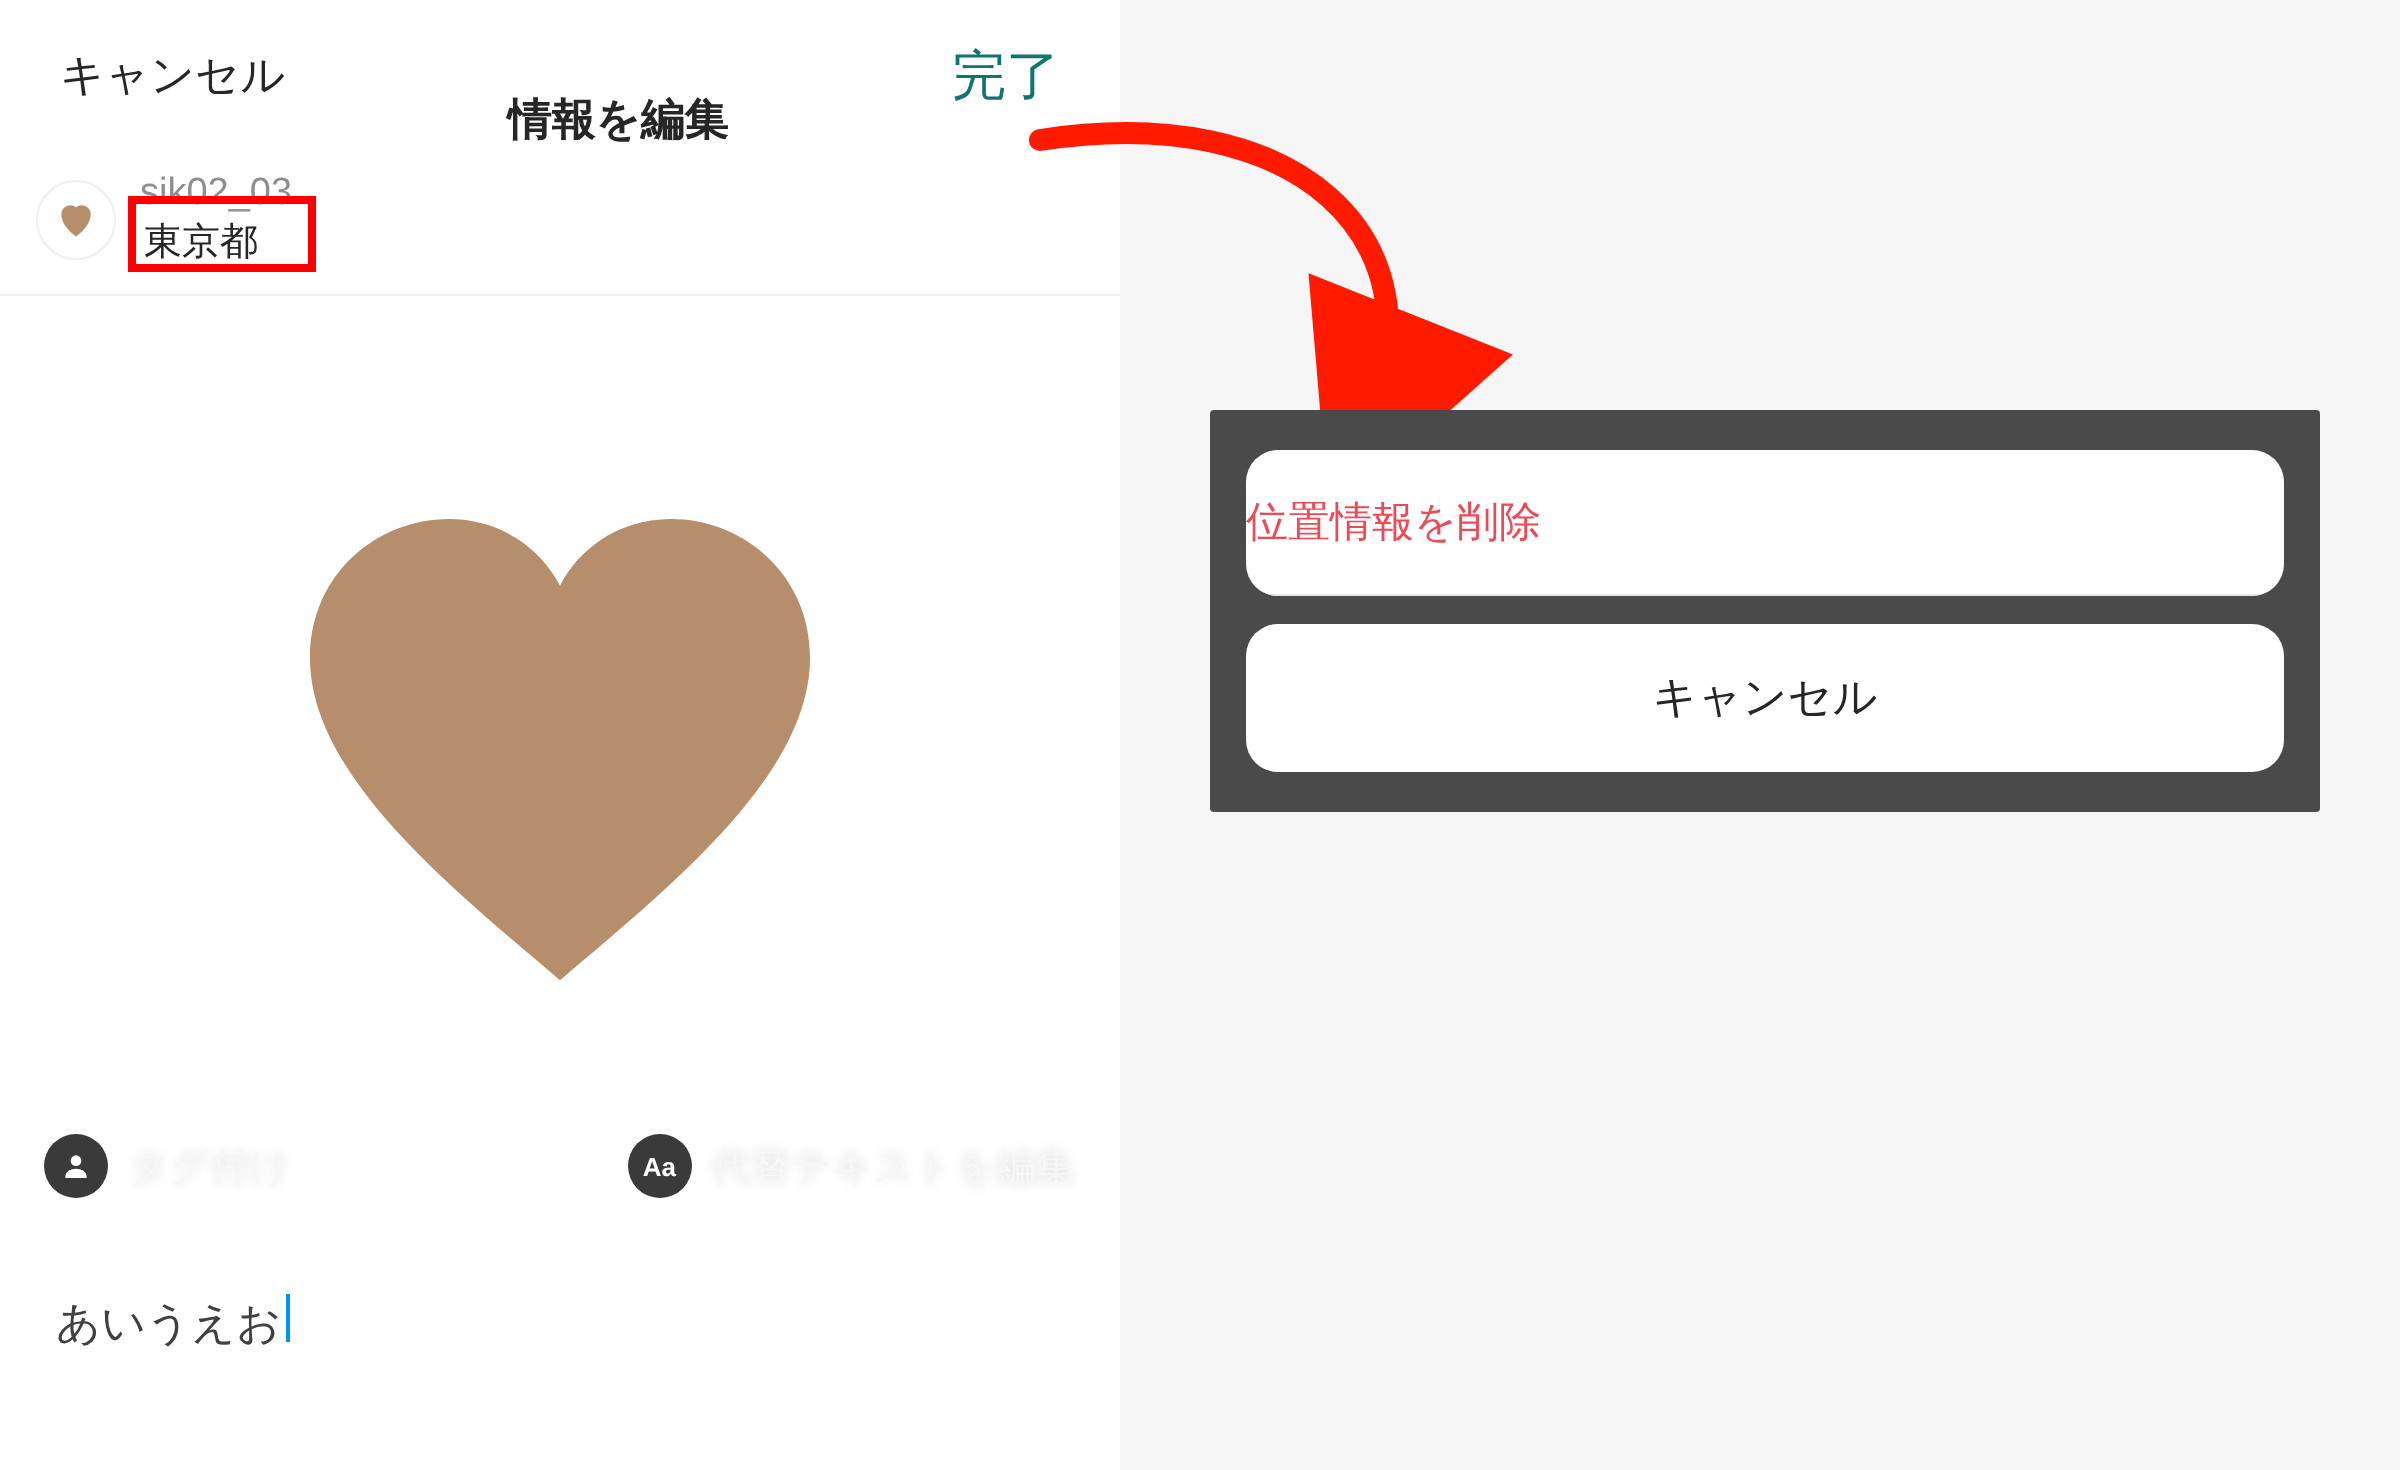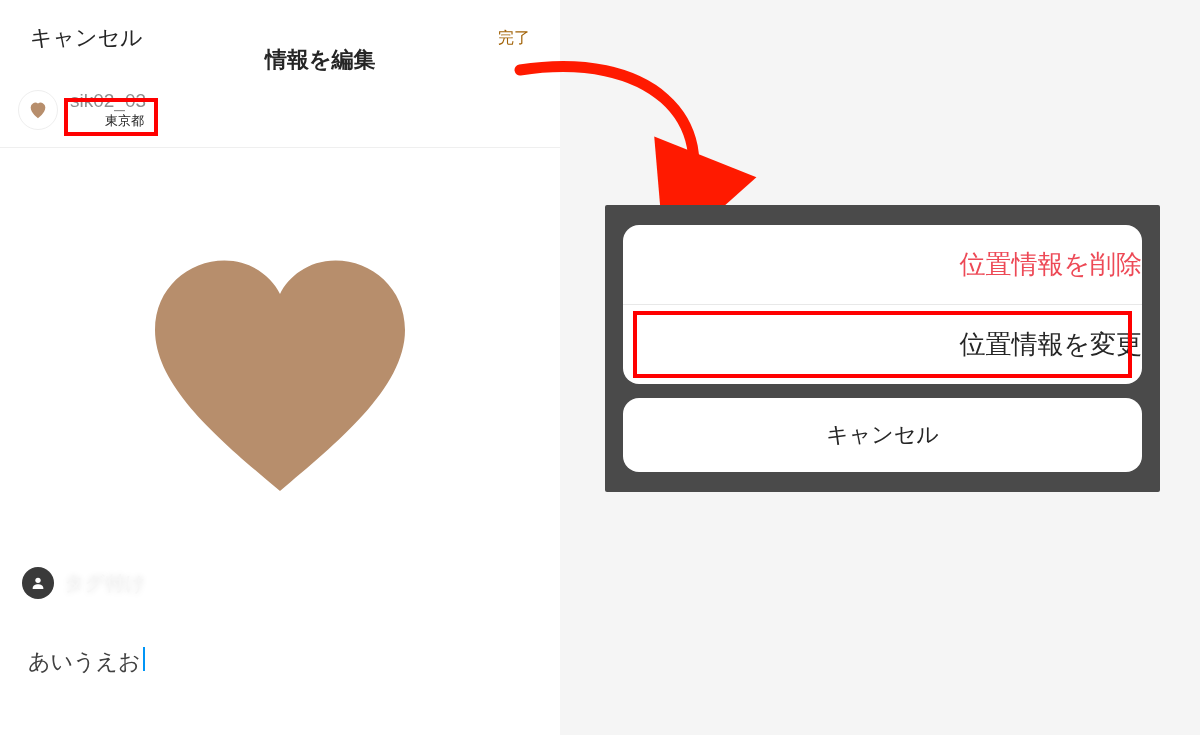--- a/index.html
+++ b/index.html
@@ -36,22 +36,22 @@
       color: #262626;
       font-weight: 400;
     }
     .nav-title {
       font-size: 22px;
       color: #262626;
       font-weight: 700;
       margin-top: 43px;
     }
     .nav-done {
-      font-size: 16px;
-      color: #a16207;
+      font-size: 27px;
+      color: #0f766e;
       font-weight: 400;
     }
 
     .user-row {
       display: flex;
       align-items: center;
       padding: 2px 18px 6px 18px;
       border-bottom: 1px solid #efefef;
       position: relative;
       height: 72px;
@@ -71,24 +71,23 @@
     .username-loc {
       display: flex;
       flex-direction: column;
       line-height: 1.3;
     }
     .username {
       font-size: 19px;
       color: #8e8e8e;
     }
     .location-text {
-      font-size: 13px;
+      font-size: 19px;
       color: #262626;
       padding: 0 2px;
-      text-align: right;
     }
     .location-highlight {
       position: absolute;
       border: 4px solid #ff0000;
       left: 64px;
       top: 22px;
       width: 94px;
       height: 38px;
       pointer-events: none;
     }
@@ -168,23 +167,23 @@
       background: #4a4a4a;
       padding: 20px 18px 20px 18px;
       border-radius: 2px;
     }
     .sheet-group {
       background: #fff;
       border-radius: 16px;
       overflow: hidden;
     }
     .sheet-item {
-      text-align: right;
+      text-align: left;
       padding: 22px 0;
-      font-size: 26px;
+      font-size: 21px;
     }
     .sheet-item.destructive {
       color: #ed4956;
     }
     .sheet-item.normal {
       color: #262626;
       position: relative;
     }
     .sheet-divider {
       height: 1px;
@@ -253,20 +252,24 @@
     <div class="overlay-actions">
       <div class="overlay-btn">
         <div class="overlay-icon">
           <svg viewBox="0 0 24 24" width="16" height="16" fill="#fff">
             <circle cx="12" cy="8" r="4"></circle>
             <path d="M4 20c0-4 4-6 8-6s8 2 8 6v1H4z"></path>
           </svg>
         </div>
         <span class="overlay-label">タグ付け</span>
       </div>
+      <div class="overlay-btn">
+        <div class="overlay-icon">Aa</div>
+        <span class="overlay-label">代替テキストを編集</span>
+      </div>
     </div>
   </div>
 
   <div class="caption-area">
     <span class="caption-text">あいうえお</span>
       <span class="cursor"></span>
   </div>
 
 </div>
 
@@ -276,19 +279,15 @@
       <path d="M1 1 L11 6 L1 11 Z" fill="#ff1a00"></path>
     </marker>
   </defs>
   <path d="M 40 10 C 170 -10 240 60 205 148" stroke="#ff1a00" stroke-width="11" fill="none" marker-end="url(#arrowhead)" stroke-linecap="round"></path>
 </svg>
 
 <div class="sheet-container">
   <div class="sheet-group">
     <div class="sheet-item destructive">位置情報を削除</div>
     <div class="sheet-divider"></div>
-    <div class="sheet-item normal">
-      <span>位置情報を変更</span>
-      <div class="sheet-highlight"></div>
-    </div>
   </div>
   <div class="sheet-cancel">キャンセル</div>
 </div>
 
 </body></html>

